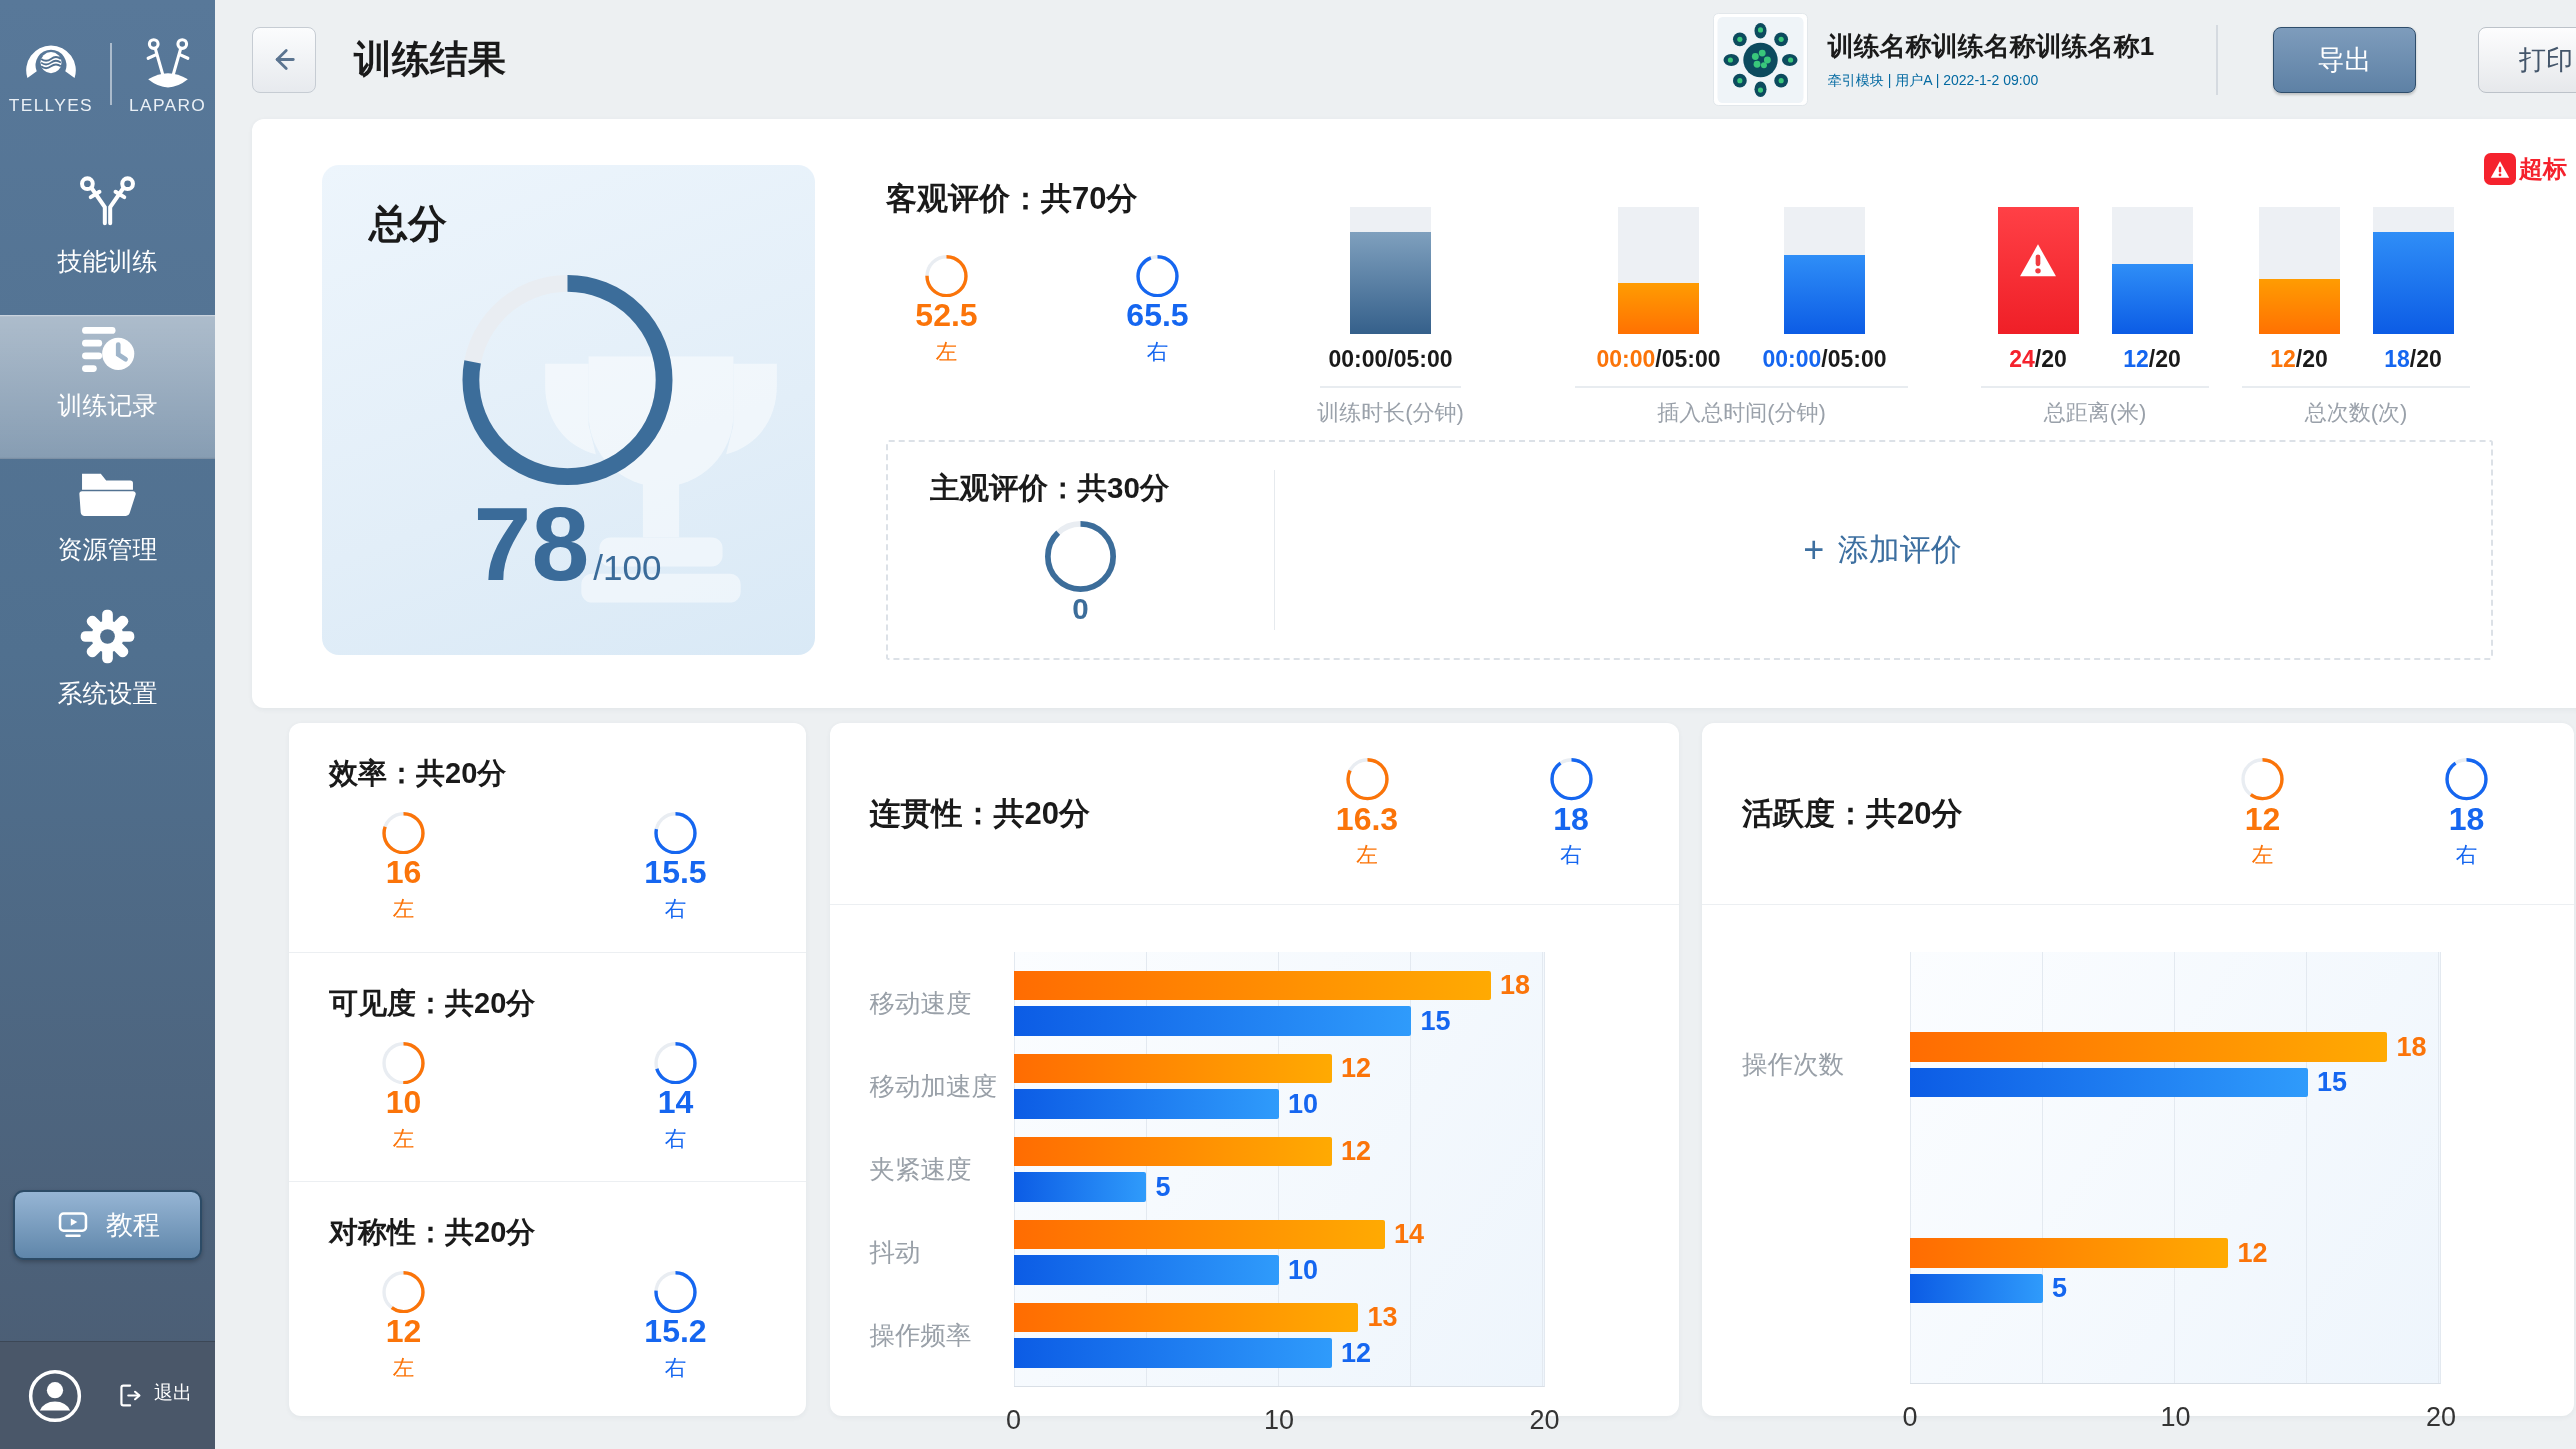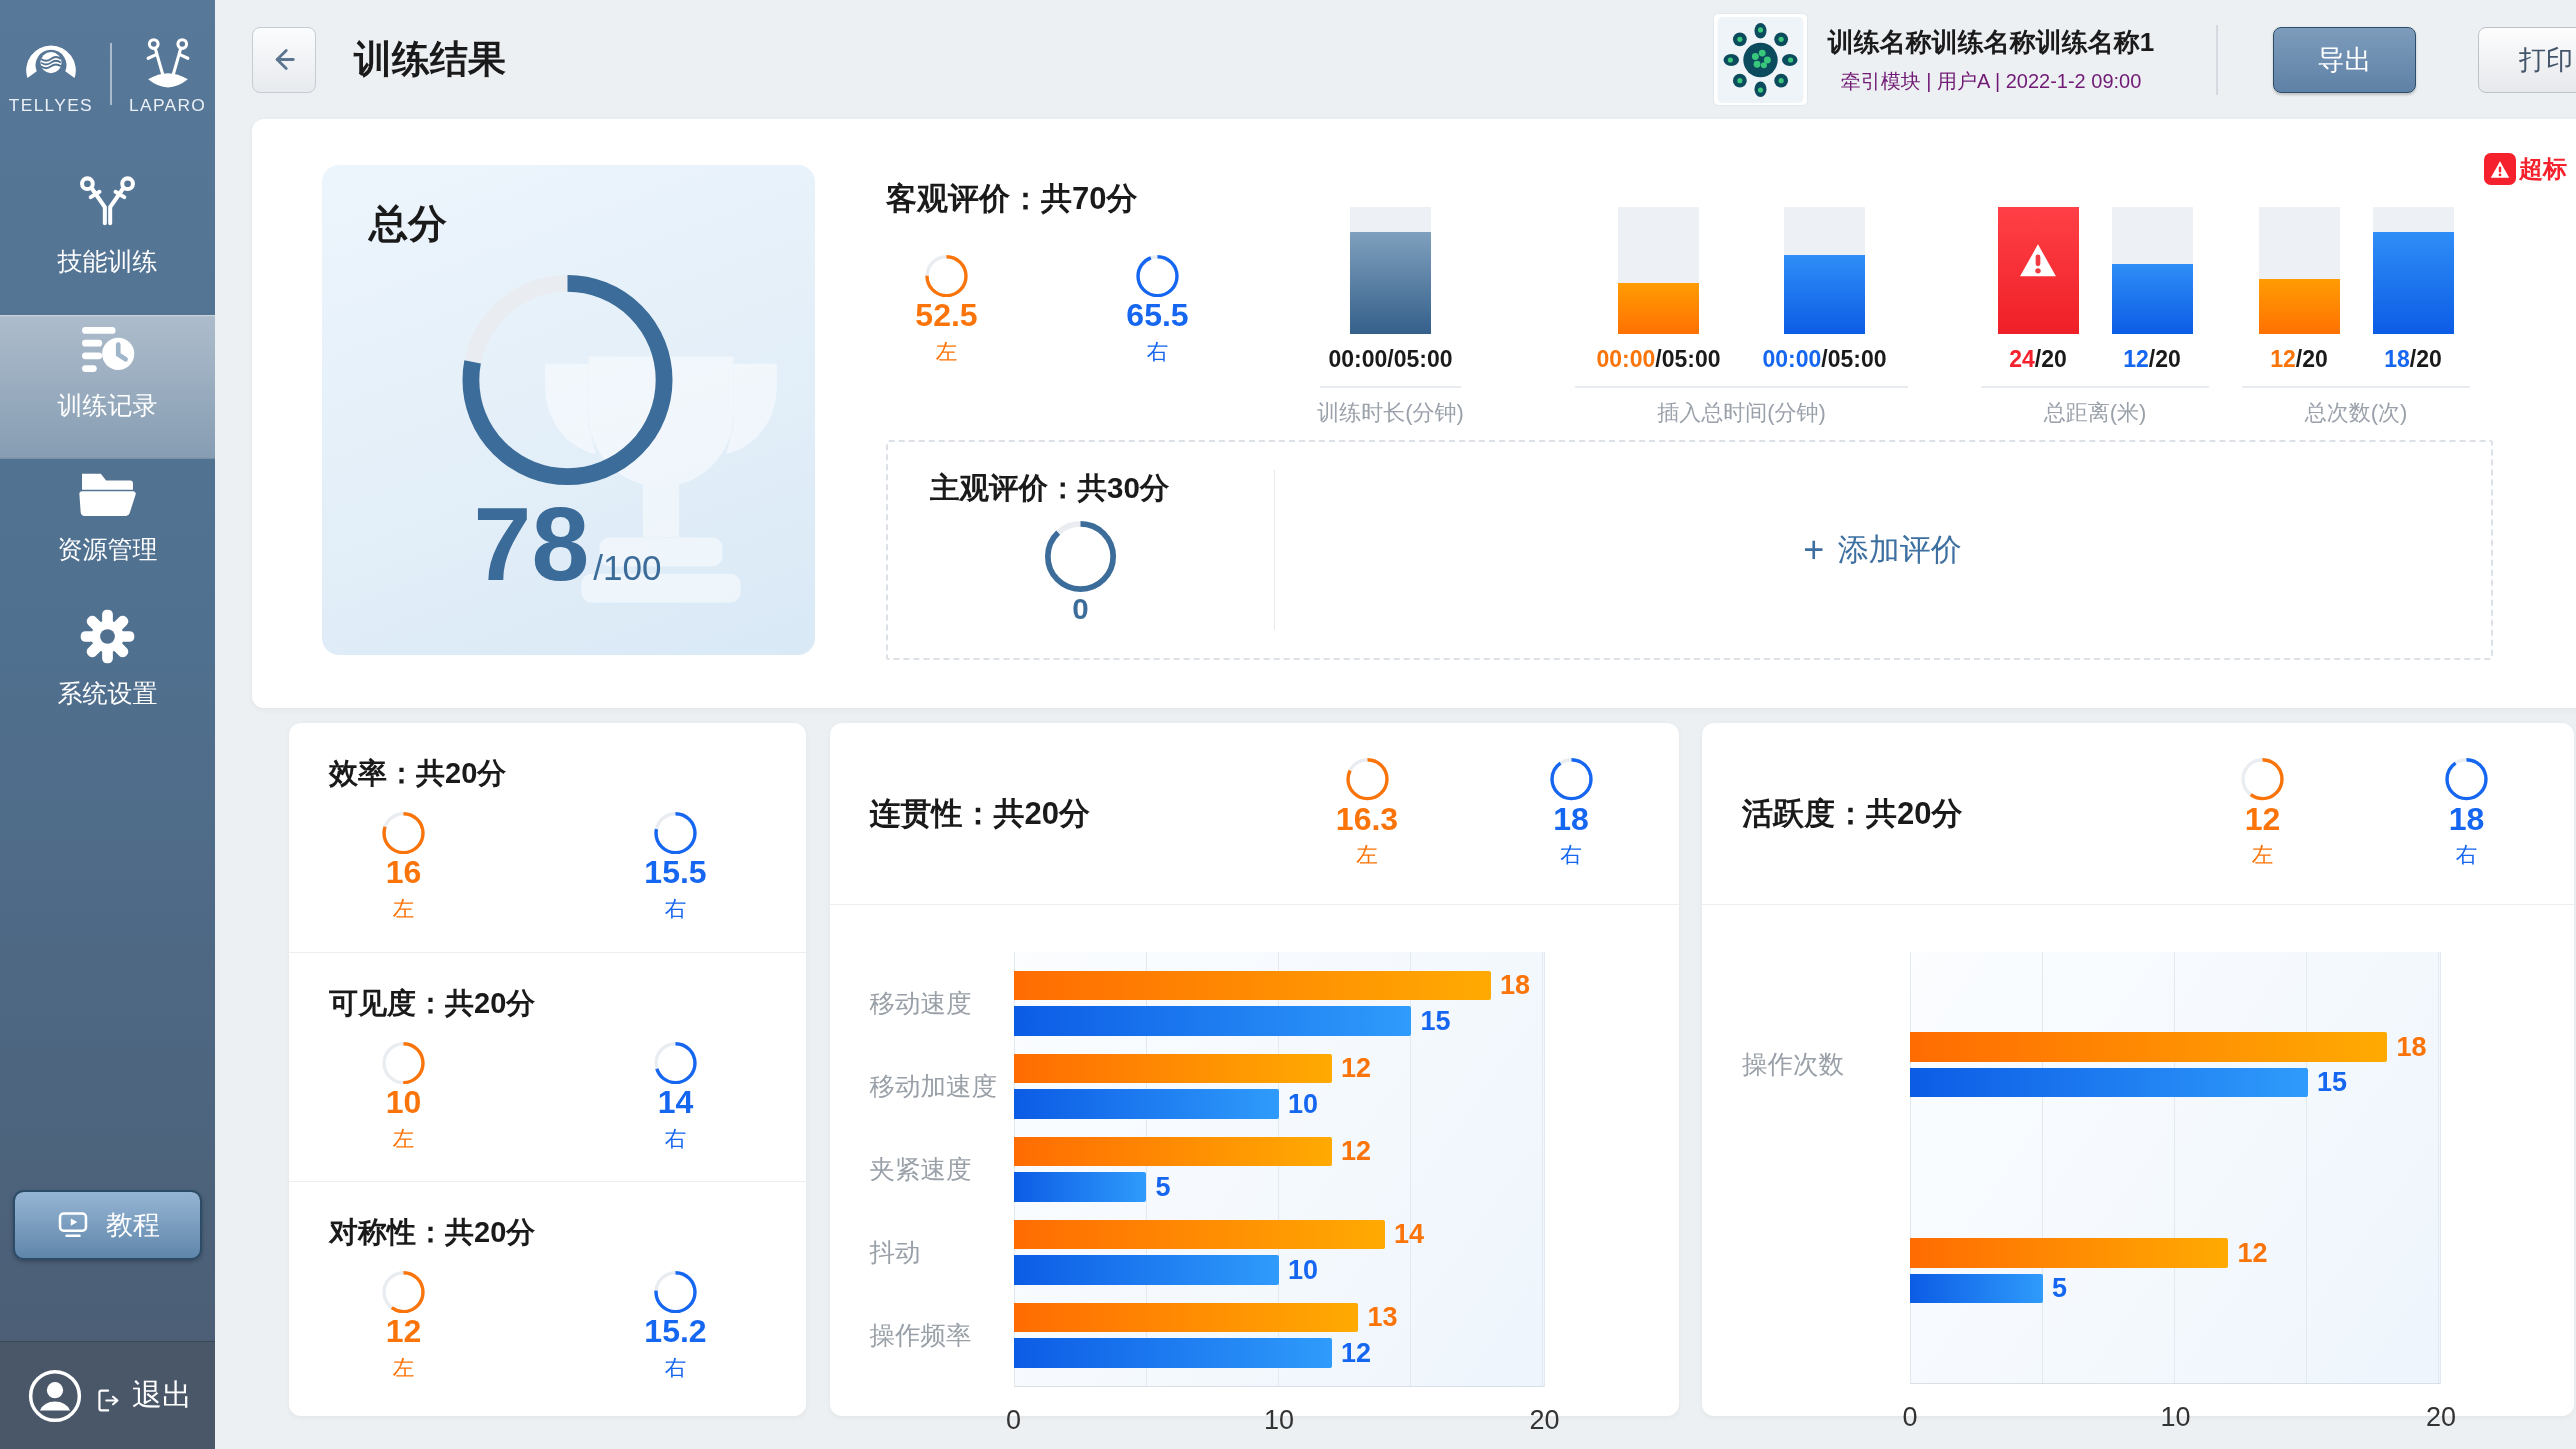--- a/index.html
+++ b/index.html
@@ -35,39 +35,39 @@
     background:linear-gradient(180deg,#96B5D4,#5F86AA);
     border:2px solid #2C4B66;display:flex;align-items:center;justify-content:center;gap:14.8px;
     color:#fff;font-size:27px;cursor:pointer;box-shadow:0 2px 4px rgba(0,0,0,.25);
   }
   .tutorial-btn svg{width:36px;height:36px;}
   .side-bottom{
     height:107px;background:#4A5769;border-top:1.3px solid rgba(0,0,0,.18);
     display:flex;align-items:center;padding:0 23px 0 25.5px;justify-content:space-between;
   }
   .avatar-btn svg{width:58px;height:58px;display:block;}
-  .logout-btn{display:flex;align-items:flex-end;gap:9.4px;font-size:30px;color:#fff;cursor:pointer;}
+  .logout-btn{display:flex;align-items:flex-start;gap:9.4px;font-size:19px;color:#fff;cursor:pointer;}
   .logout-btn svg{width:31px;height:31px;}
 
   
   .main{flex:1;display:flex;flex-direction:column;}
   .topbar{height:119px;display:flex;align-items:center;padding:0 40px 0 37px;gap:38px;}
   .back-btn{
     width:62px;height:64px;border-radius:8px;flex:0 0 auto;
     background:linear-gradient(180deg,#FBFCFD,#E7EAEE);
     border:1.3px solid #C6CCD3;display:flex;align-items:center;justify-content:center;cursor:pointer;
   }
   .back-btn svg{width:35px;height:35px;}
   .page-title{font-size:38px;font-weight:700;}
   .session{margin-left:auto;display:flex;align-items:center;gap:20px;}
   .session-thumb{width:87px;height:86px;border:1.3px solid #E2E7EB;background:#fff;border-radius:5.4px;padding:2.7px;}
   .session-thumb svg{width:100%;height:100%;}
   .session-text{display:flex;flex-direction:column;gap:8px;}
   .session-name{font-size:26px;font-weight:700;}
-  .session-meta{font-size:20px;color:#701a75;text-align:center;}
+  .session-meta{font-size:14px;color:#0369a1;}
   .head-sep{width:1.3px;height:70px;background:#D5DAE0;margin:0 17.4px 0 24px;}
   .btn{height:64px;border-radius:8px;display:flex;align-items:center;justify-content:center;font-size:27px;cursor:pointer;}
   .btn-export{
     width:141px;background:linear-gradient(180deg,#7E9CBC,#5E81A5);
     border:1.3px solid #2E4D6B;color:#fff;margin-right:24px;box-shadow:0 1.3px 2.7px rgba(0,0,0,.2);
   }
   .btn-print{
     width:134px;background:linear-gradient(180deg,#FDFDFE,#E6E8EB);
     border:1.3px solid #BCC2C9;color:#44566B;
   }

